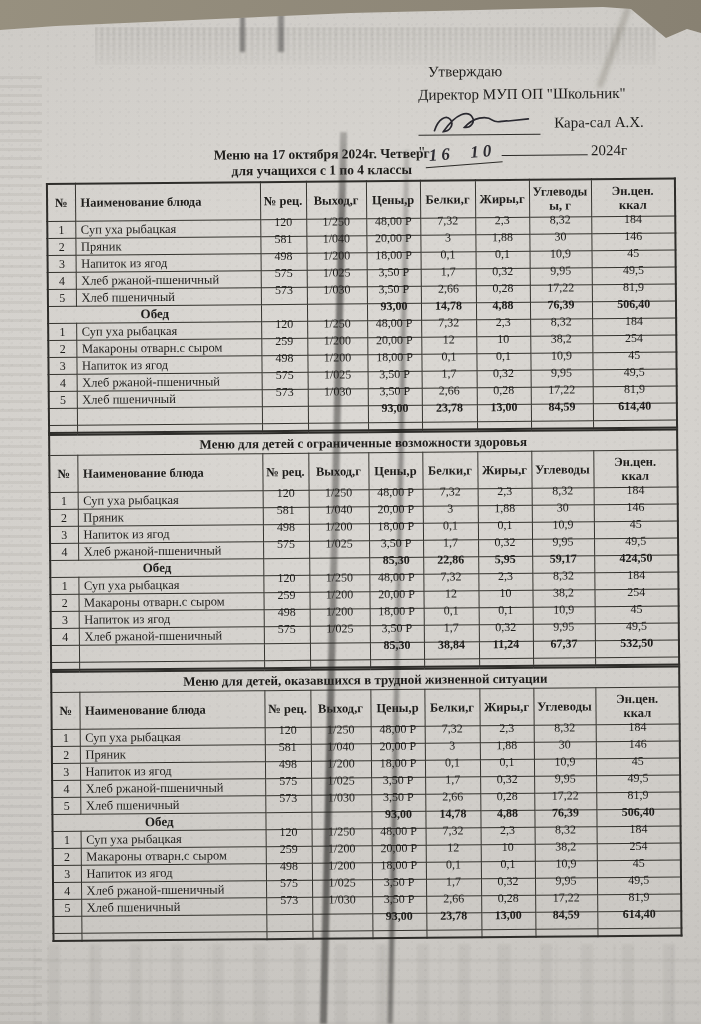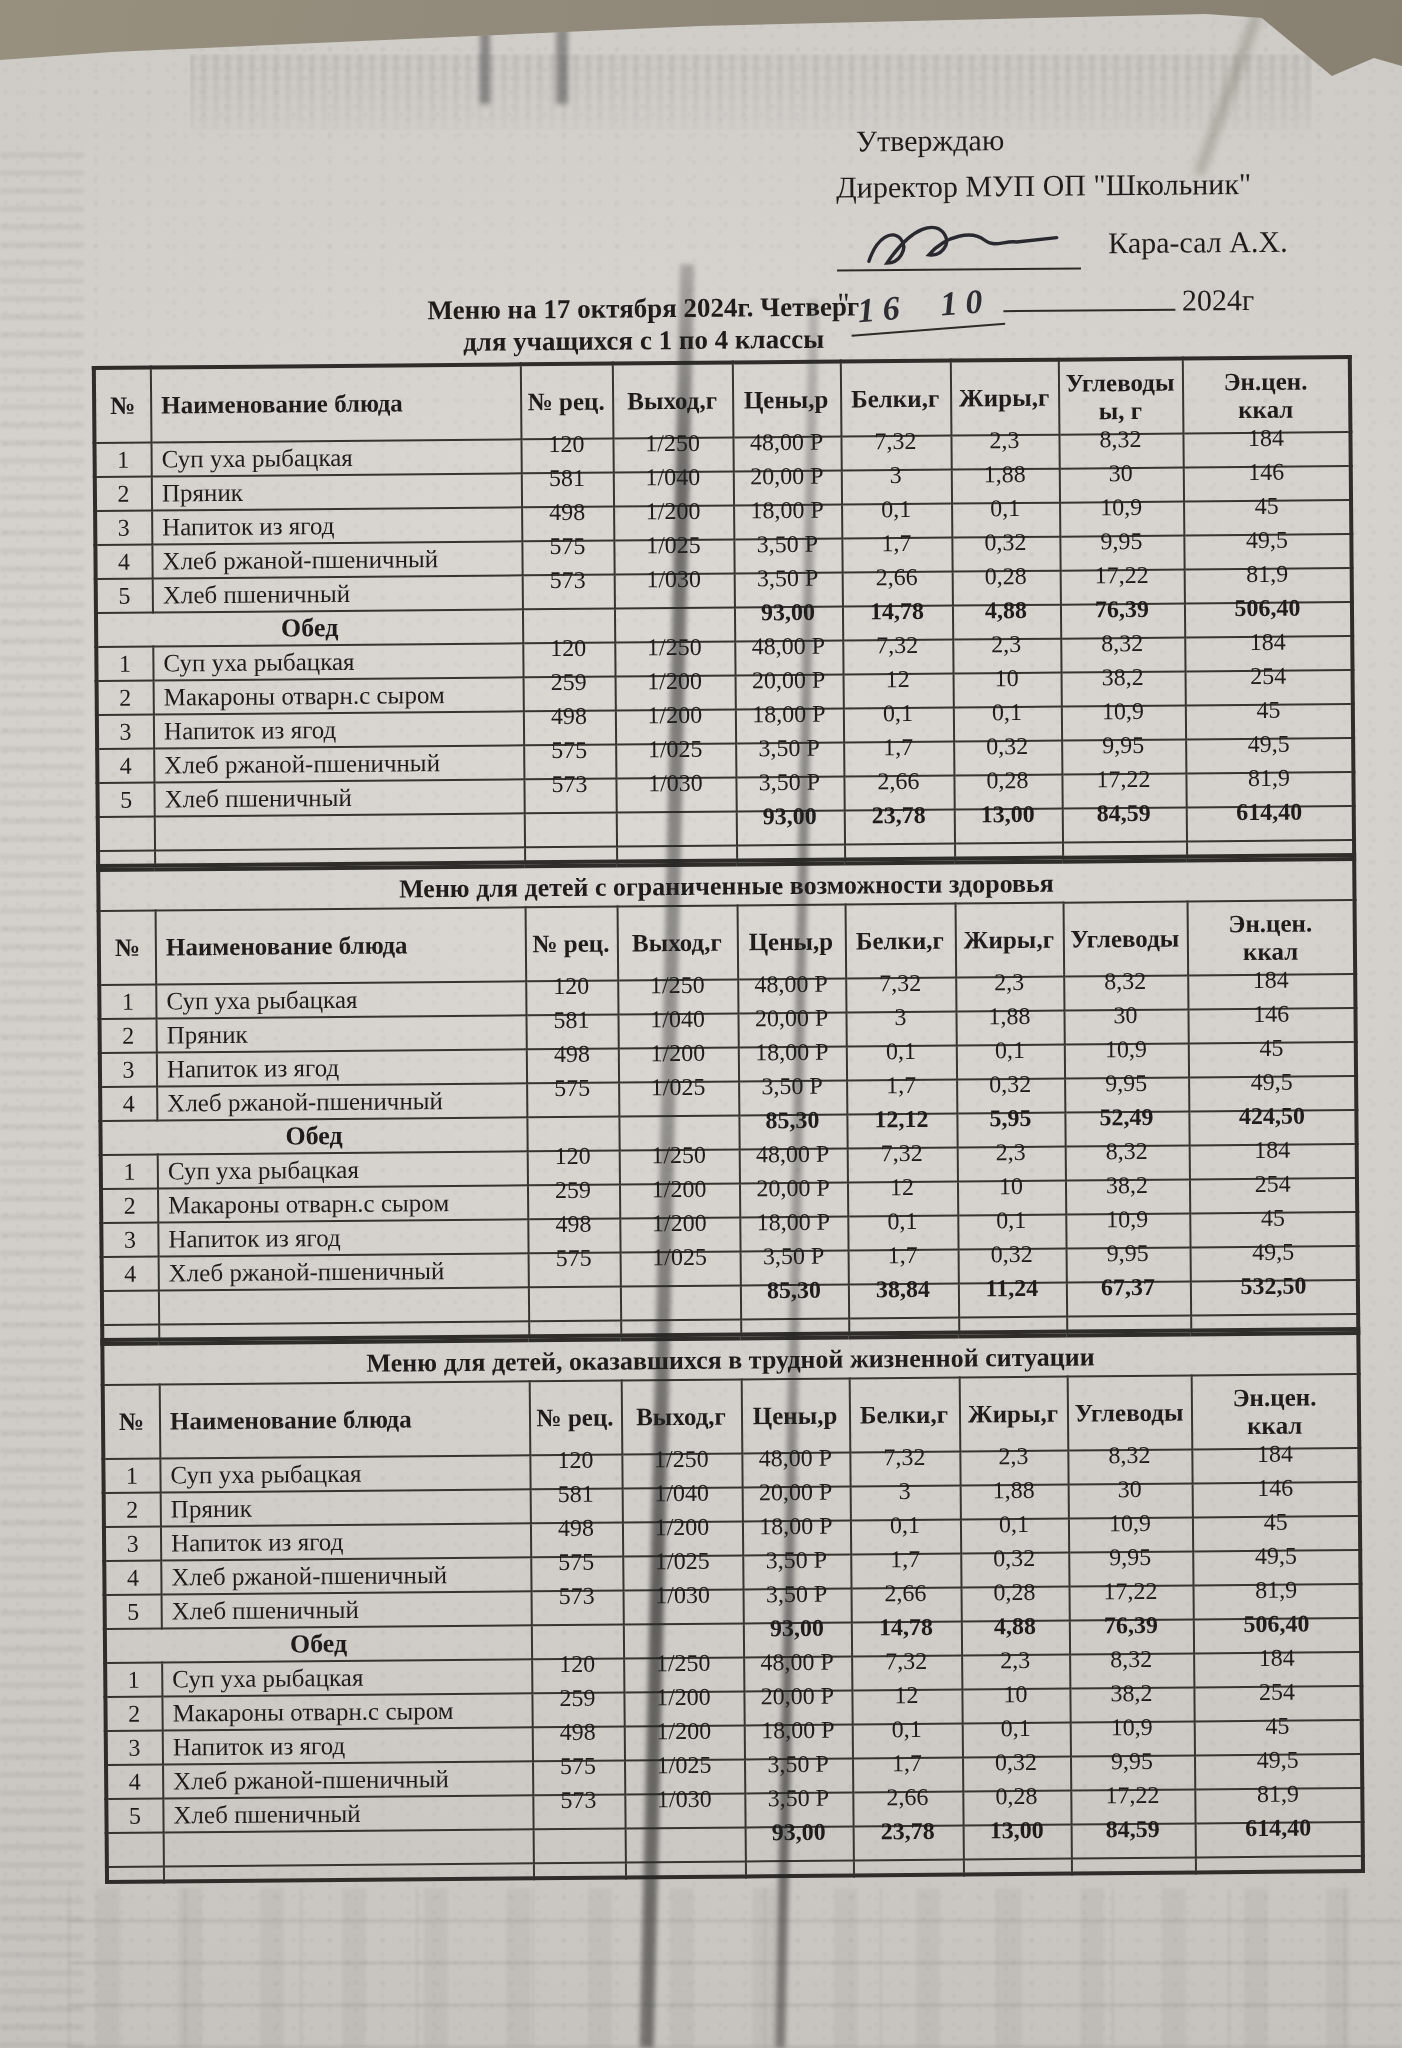--- a/index.html
+++ b/index.html
@@ -365,23 +365,23 @@
               <td class="numc"><span class="lift">1,7</span></td>
               <td class="numc"><span class="lift">0,32</span></td>
               <td class="numc"><span class="lift">9,95</span></td>
               <td class="numc"><span class="lift">49,5</span></td>
             </tr>
             <tr class="subtotal">
               <td colspan="2" class="sublabel">Обед</td>
               <td class="numc"></td>
               <td class="numc"></td>
               <td class="numc"><span class="lift b">85,30</span></td>
-              <td class="numc"><span class="lift b">12,12</span></td>
+              <td class="numc"><span class="lift b">22,86</span></td>
               <td class="numc"><span class="lift b">5,95</span></td>
-              <td class="numc"><span class="lift b">52,49</span></td>
+              <td class="numc"><span class="lift b">59,17</span></td>
               <td class="numc"><span class="lift b">424,50</span></td>
             </tr>
             <tr class="item">
               <td class="idx">1</td>
               <td class="name">Суп уха рыбацкая</td>
               <td class="numc"><span class="lift">120</span></td>
               <td class="numc"><span class="lift">1/250</span></td>
               <td class="numc"><span class="lift">48,00 Р</span></td>
               <td class="numc"><span class="lift">7,32</span></td>
               <td class="numc"><span class="lift">2,3</span></td>

